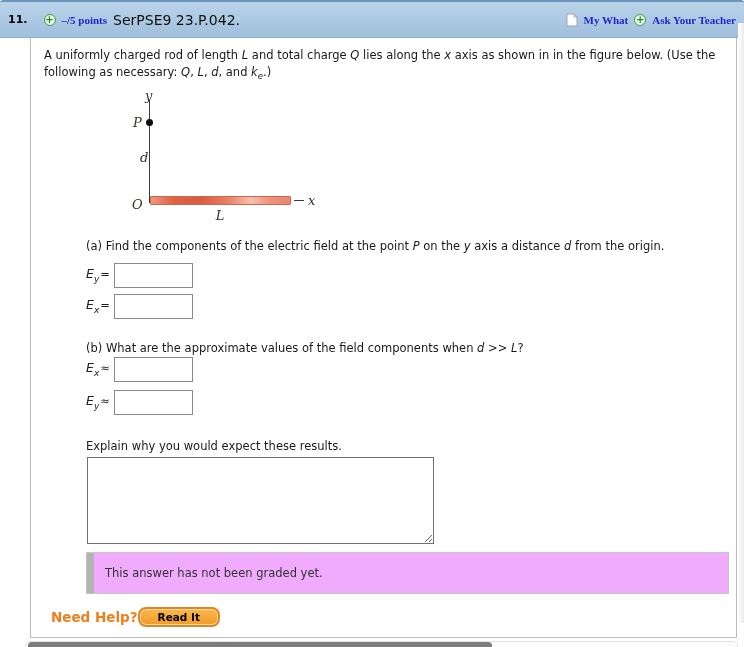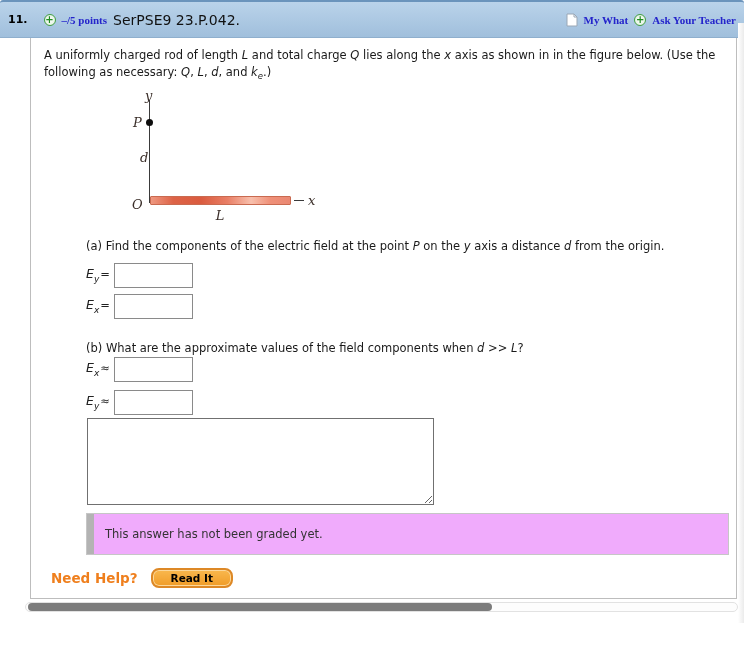--- a/index.html
+++ b/index.html
@@ -74,21 +74,21 @@
     padding:3px; border-radius:0;
   }
   
   .graded {
     position:relative; margin:8px 3px 0 42px;
     border:1px solid #c6c6c6; background:#f0abfc;
     padding:13px 10px 13px 18px; color:#333; font-size:11.5px;
   }
   .graded-bar { position:absolute; left:0; top:0; bottom:0; width:7px; background:#b3b3b3; }
   
-  .needhelp { display:flex; align-items:center; margin:13px 0 6px 7px; gap:13px; }
+  .needhelp { display:flex; align-items:center; margin:13px 0 6px 7px; }
   .needhelp-label { color:#ef7f1d; font-weight:bold; font-size:13.5px; }
   .readit-btn {
     background:linear-gradient(#f9b84e,#f09c28);
     border:2px solid #dd8826; border-radius:8px;
     box-shadow:inset 0 0 0 1px #fcd89b;
     font-family:inherit; font-weight:bold; font-size:10.5px; color:#000;
     padding:2px 18px; cursor:pointer;
   }
   
   .hscroll-track {
@@ -157,20 +157,21 @@
 
   <div class="field-row row-b1">
     <span class="math-label"><i>E</i><sub>x</sub><span class="op">≈</span></span>
     <input type="text" class="answer-input" style="">
   </div>
   <div class="field-row row-b2">
     <span class="math-label"><i>E</i><sub>y</sub><span class="op">≈</span></span>
     <input type="text" class="answer-input" style="">
   </div>
 
+  <p class="explain">Explain why you would expect these results.</p>
   <textarea class="explain-area" style=""></textarea>
 
   <div class="graded">
     <div class="graded-bar"></div>
     <span>This answer has not been graded yet.</span>
   </div>
 
   <div class="needhelp">
     <span class="needhelp-label">Need Help?</span>
     <button class="readit-btn">Read It</button>

